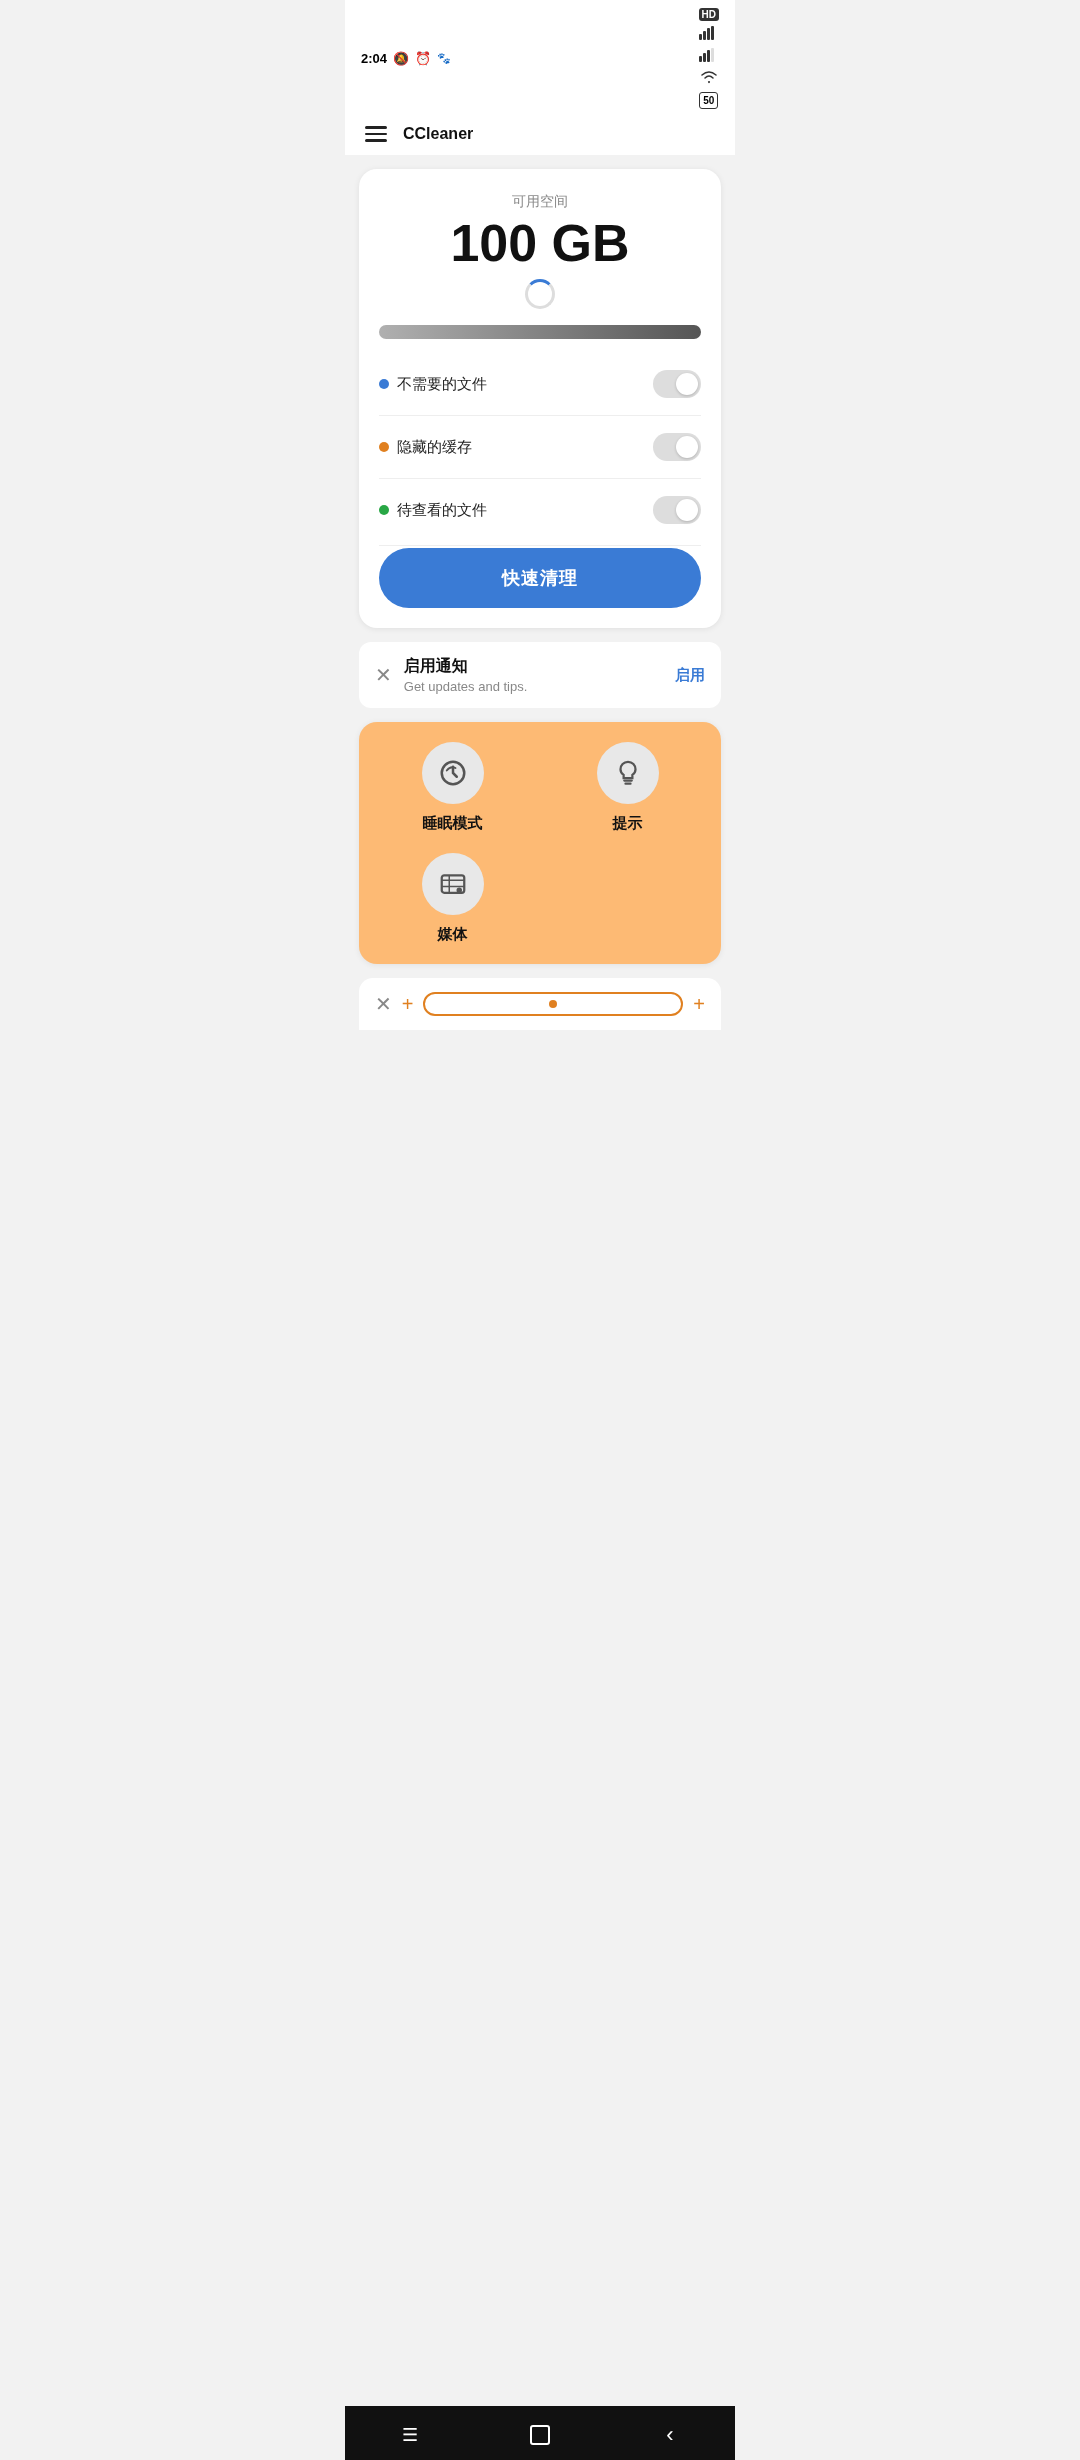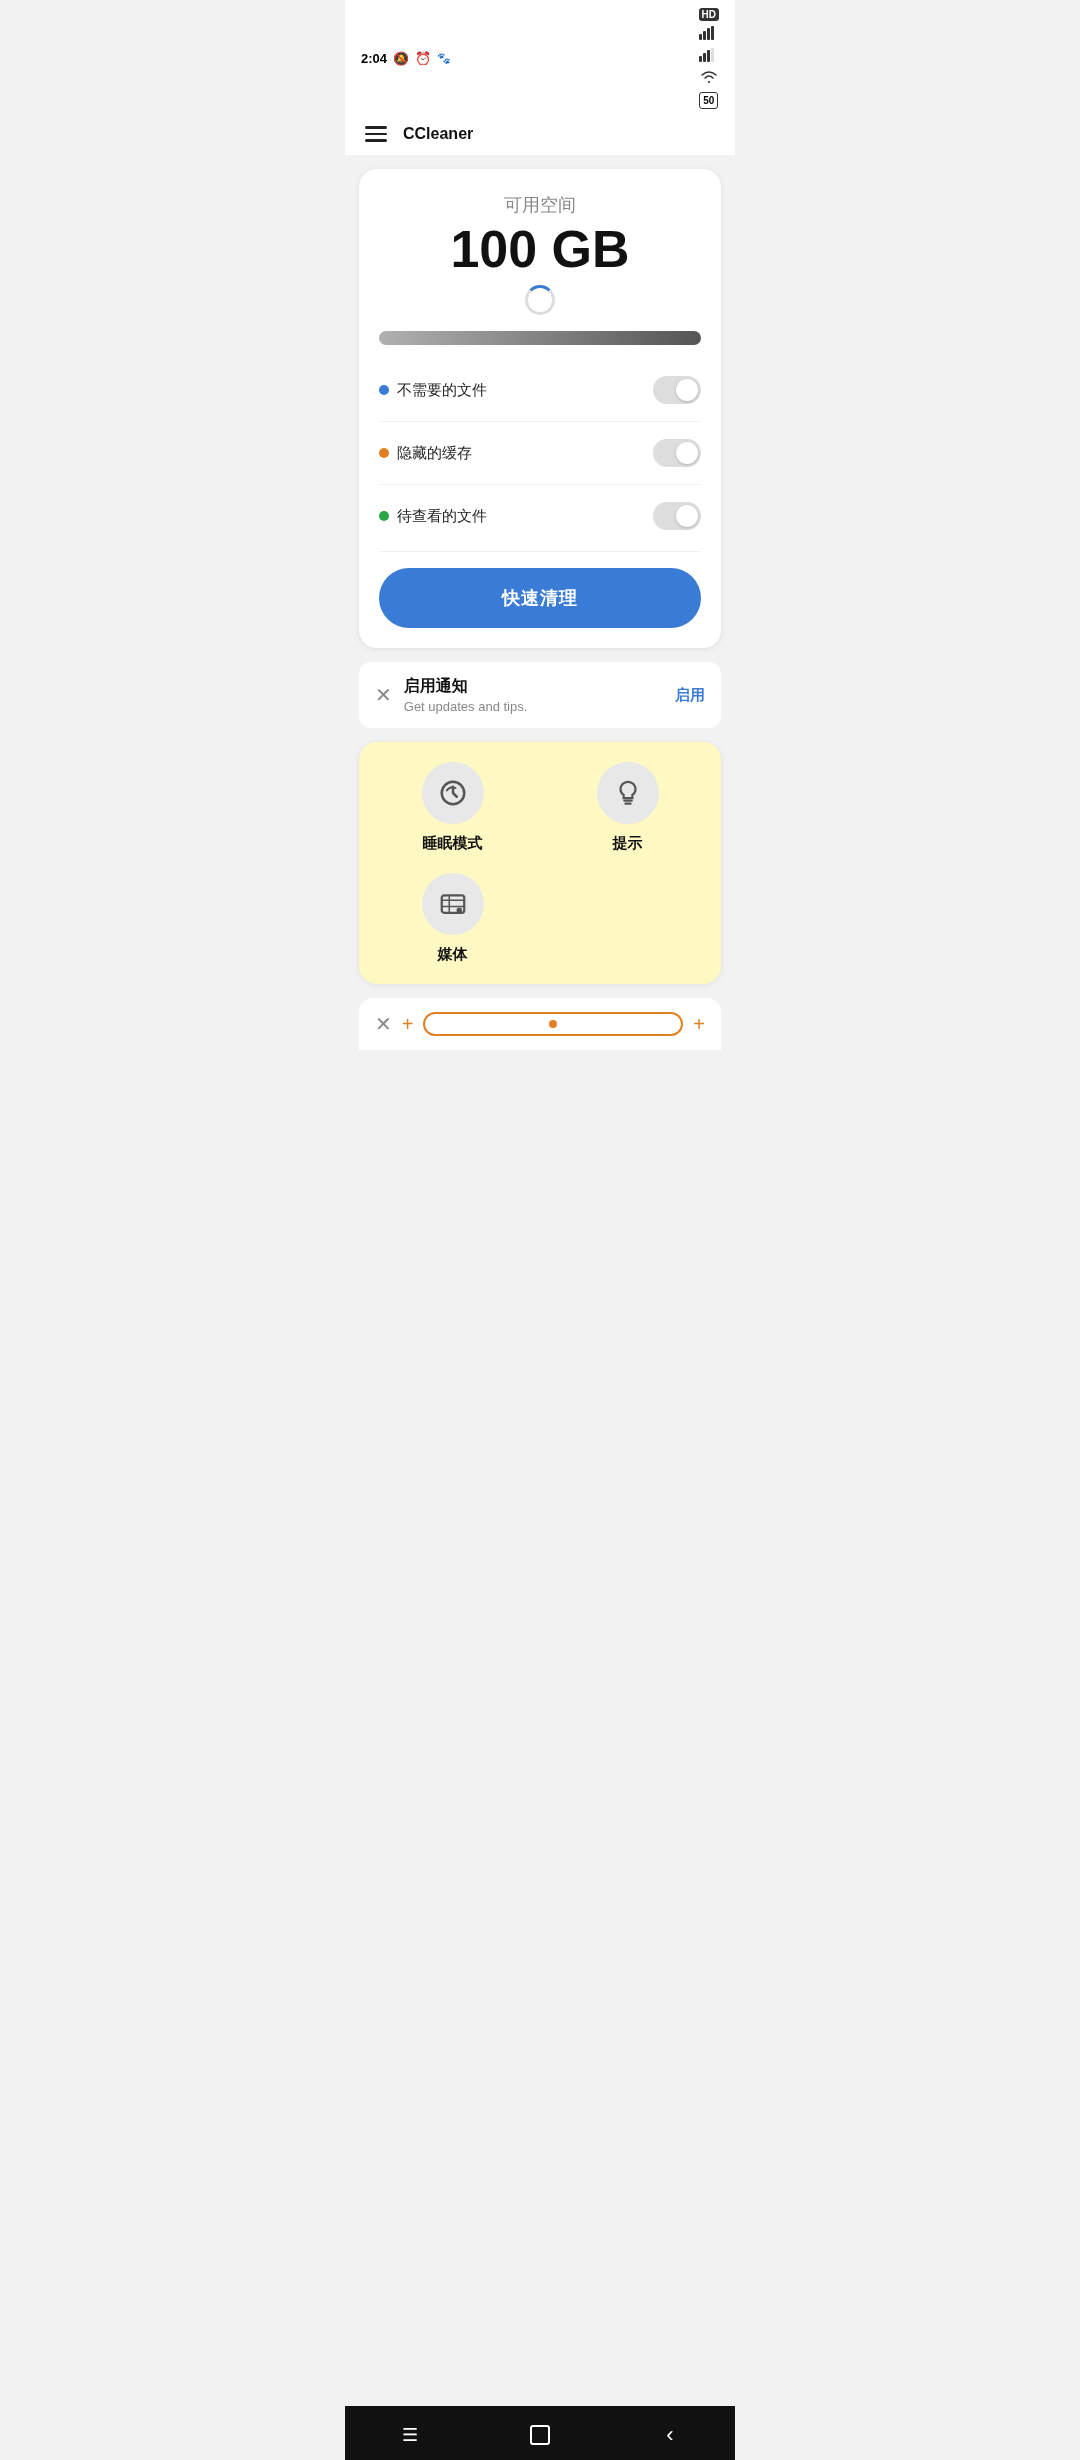--- a/index.html
+++ b/index.html
@@ -72,21 +72,21 @@
     
     .storage-card {
       background: #fff;
       border-radius: 18px;
       padding: 24px 20px 20px;
       box-shadow: 0 1px 6px rgba(0,0,0,0.08);
       margin-bottom: 14px;
     }
     .storage-label {
       text-align: center;
-      font-size: 18px;
+      font-size: 14px;
       color: #888;
       margin-bottom: 6px;
     }
     .storage-value {
       text-align: center;
       font-size: 52px;
       font-weight: 800;
       color: #111;
       margin-bottom: 10px;
       line-height: 1;
@@ -177,21 +177,21 @@
     .clean-btn {
       background: #3a7bd5;
       color: #fff;
       border: none;
       border-radius: 30px;
       width: 100%;
       padding: 18px;
       font-size: 18px;
       font-weight: 600;
       cursor: pointer;
-      margin-top: 16px;
+      margin-top: 2px;
       letter-spacing: 1px;
     }
 
     
     .notif-banner {
       background: #fff;
       border-radius: 12px;
       padding: 14px 16px;
       display: flex;
       align-items: center;
@@ -218,21 +218,21 @@
     .notif-enable {
       font-size: 15px;
       color: #3a7bd5;
       font-weight: 600;
       cursor: pointer;
       flex-shrink: 0;
     }
 
     
     .feature-card {
-      background: #fef9c3;
+      background: #fdba74;
       border-radius: 18px;
       padding: 20px 16px;
       box-shadow: 0 1px 6px rgba(0,0,0,0.07);
       margin-bottom: 14px;
     }
     .feature-grid {
       display: grid;
       grid-template-columns: 1fr 1fr;
       gap: 20px;
     }

